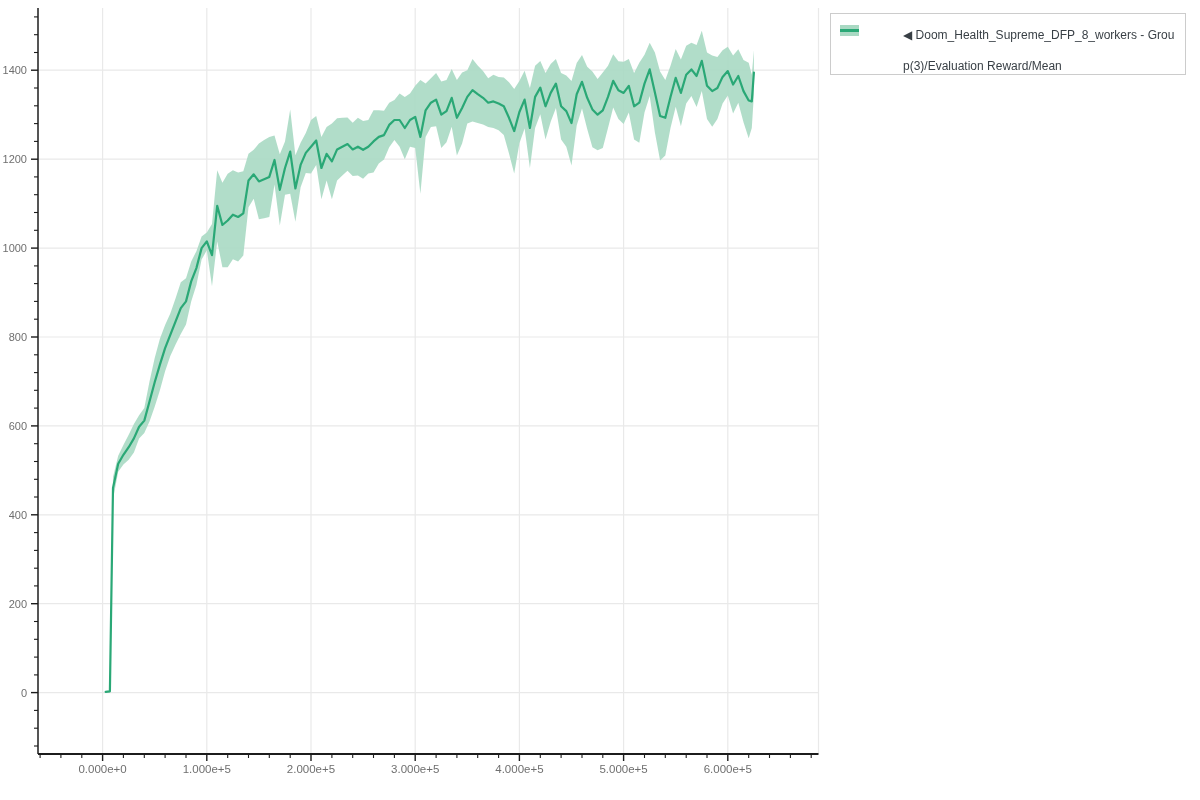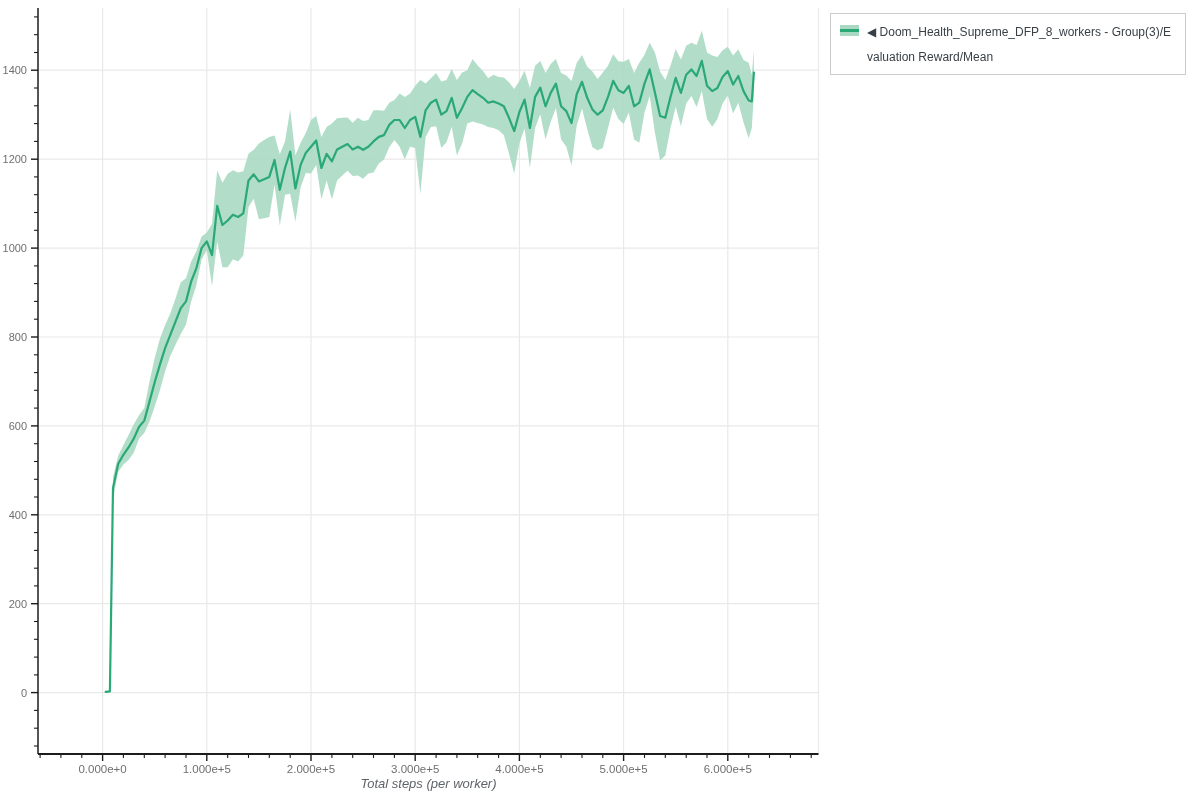--- a/index.html
+++ b/index.html
@@ -43,23 +43,24 @@
     margin-top: 5px;
     margin-right: 8px;
     display: flex;
     align-items: center;
   }
   .legend-swatch-line {
     width: 100%; height: 2.5px;
   }
   .legend-text {
     font-size: 12px;
-    line-height: 25px;
+    line-height: 31px;
     color: #383f45;
     word-break: break-all;
+    margin-left: 36px;
   }
   .legend-text .tri { word-break: normal; }
 </style>
 </head>
 <body>
 
 <div id="page">
 
   <svg id="chart-svg" width="1200" height="800">
     <g id="g-grid">
@@ -186,21 +187,20 @@
         <text x="27" y="607.7" text-anchor="end" font-size="11px" fill="#6f6f6f">200</text>
         <text x="27" y="518.8" text-anchor="end" font-size="11px" fill="#6f6f6f">400</text>
         <text x="27" y="429.9" text-anchor="end" font-size="11px" fill="#6f6f6f">600</text>
         <text x="27" y="341" text-anchor="end" font-size="11px" fill="#6f6f6f">800</text>
         <text x="27" y="252.1" text-anchor="end" font-size="11px" fill="#6f6f6f">1000</text>
         <text x="27" y="163.2" text-anchor="end" font-size="11px" fill="#6f6f6f">1200</text>
         <text x="27" y="74.2" text-anchor="end" font-size="11px" fill="#6f6f6f">1400</text>
       </g>
   </svg>
 
-  <div id="x-axis-title" style="color: rgb(95, 99, 104);">Total steps (per worker)</div>
 
   <div id="legend" style="border-color: rgb(204, 204, 204);">
     <div class="legend-item">
       <span class="legend-swatch" id="legend-swatch" style="background: rgb(169, 217, 195);">
         <span class="legend-swatch-line" id="legend-swatch-line" style="background: rgb(42, 168, 118);"></span>
       </span>
       <span class="legend-text" style="color: rgb(56, 63, 69);"><span class="tri">◀</span> <span>Doom_Health_Supreme_DFP_8_workers - Group(3)/Evaluation Reward/Mean</span></span>
     </div>
   </div>
 

